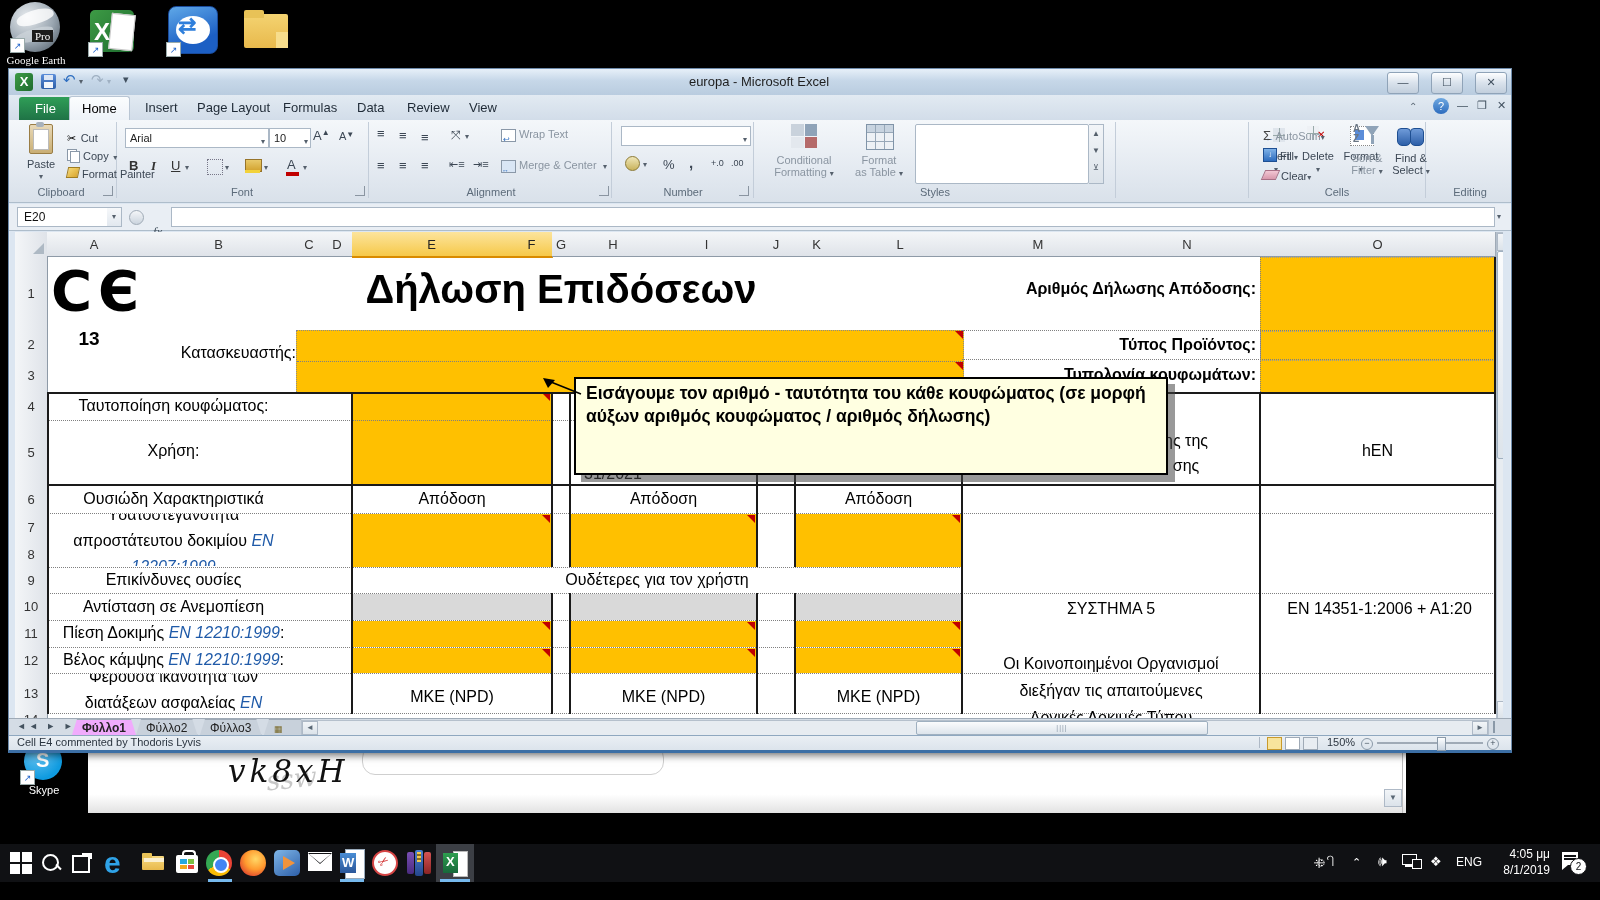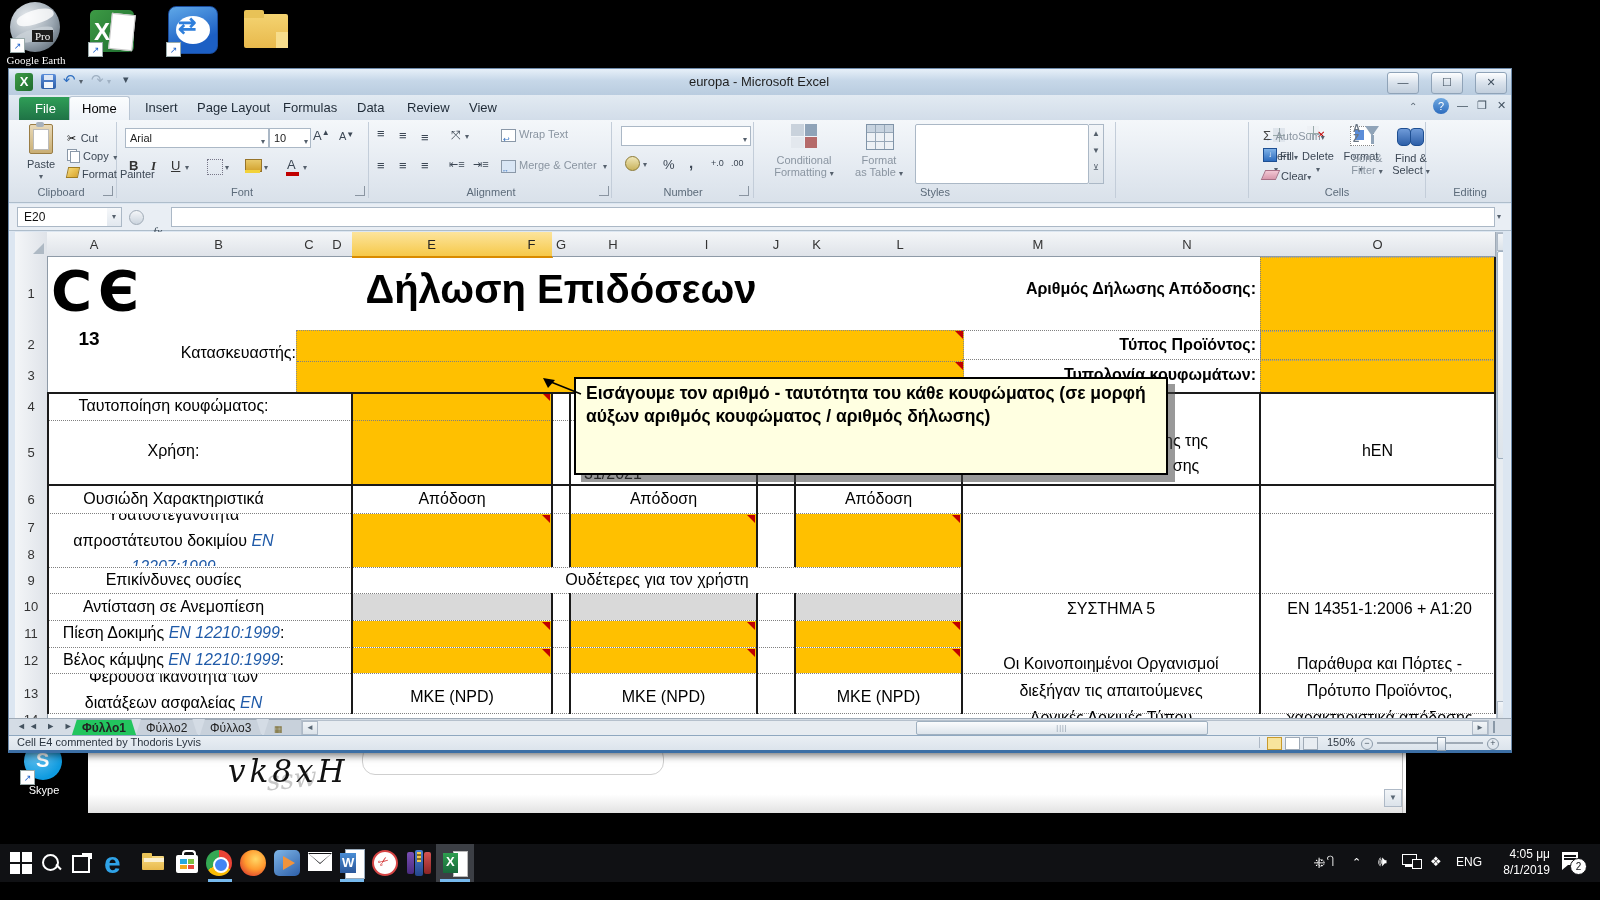--- a/index.html
+++ b/index.html
@@ -50,21 +50,21 @@
   .hln{background:#1a1a1a;height:2px;}
   .rt{width:0;height:0;border-left:8px solid transparent;border-top:8px solid #C00000;}
   .celltxt{font-size:16px;color:#000;}
   
   .tooltip{background:#FFFFE1;border:2px solid #000;box-shadow:7px 7px 0 rgba(70,70,70,.55);
         font-size:17.5px;font-weight:bold;color:#000;line-height:1.32;padding:3px 10px;}
   
   .tabstrip{background:#D4DCE5;border-top:1px solid #9FAAB6;}
   .stab{font-size:12px;color:#222;padding:1px 10px 2px;display:inline-block;
         clip-path:polygon(6px 0,calc(100% - 6px) 0,100% 100%,0 100%);background:#C8D1DB;border:1px solid #9FAAB6;}
-  .stab.active{background:#22c55e;font-weight:bold;}
+  .stab.active{background:#f0abfc;font-weight:bold;}
   .statusbar{background:linear-gradient(#EAEFF4,#DCE4EC);border-top:1px solid #8FA8C0;font-size:11px;color:#2b3540;}
   
   .sbtrack{background:#E7ECF1;border:1px solid #B5C0CC;}
   .sbthumb{background:linear-gradient(#FBFCFD,#DDE4EB);border:1px solid #9FB0C0;border-radius:2px;}
   .sbbtn{background:linear-gradient(#F2F5F8,#DCE3EA);border:1px solid #AEB9C6;color:#5a6875;
         font-size:8px;text-align:center;}
   
   .taskbar{background:#101114;}
   .tb-underline{height:3px;background:#76B9ED;}
   .trayTxt{color:#fff;font-size:12px;}
@@ -567,27 +567,20 @@
       <div class="abs c celltxt blue" style="left:337px;top:456px;width:200px;">ΜΚΕ (NPD)</div>
       <div class="abs c celltxt blue" style="left:555px;top:456px;width:187px;">ΜΚΕ (NPD)</div>
       <div class="abs c celltxt blue" style="left:780px;top:456px;width:167px;">ΜΚΕ (NPD)</div>
       <div class="abs clip c" style="left:947px;top:418px;width:298px;height:71px;">
         <div class="celltxt" style="line-height:27px;">
           <span>Οι Κοινοποιημένοι Οργανισμοί</span><br>
           <span>διεξήγαν τις απαιτούμενες</span><br>
           <span>Λογικές Δοκιμές Τύπου</span>
         </div>
       </div>
-      <div class="abs clip c" style="left:1249px;top:418px;width:231px;height:71px;">
-        <div class="celltxt" style="line-height:27px;">
-          <span>Παράθυρα και Πόρτες -</span><br>
-          <span>Πρότυπο Προϊόντος,</span><br>
-          <span>χαρακτηριστικά απόδοσης</span>
-        </div>
-      </div>
 
       <div class="abs dot-h" style="left:947px;top:98px;width:533px;"></div>
       <div class="abs dot-h" style="left:947px;top:127px;width:533px;"></div>
       <div class="abs dot-v" style="left:1245px;top:25px;width:0;height:135px;"></div>
 
       <div class="abs hln" style="left:32px;top:160px;width:1448px;"></div>
       <div class="abs hln" style="left:32px;top:252px;width:1448px;height:1.5px;"></div>
       <div class="abs dot-h" style="left:32px;top:188px;width:915px;"></div>
       <div class="abs dot-h" style="left:32px;top:281px;width:1448px;"></div>
       <div class="abs dot-h" style="left:32px;top:335px;width:915px;"></div>

